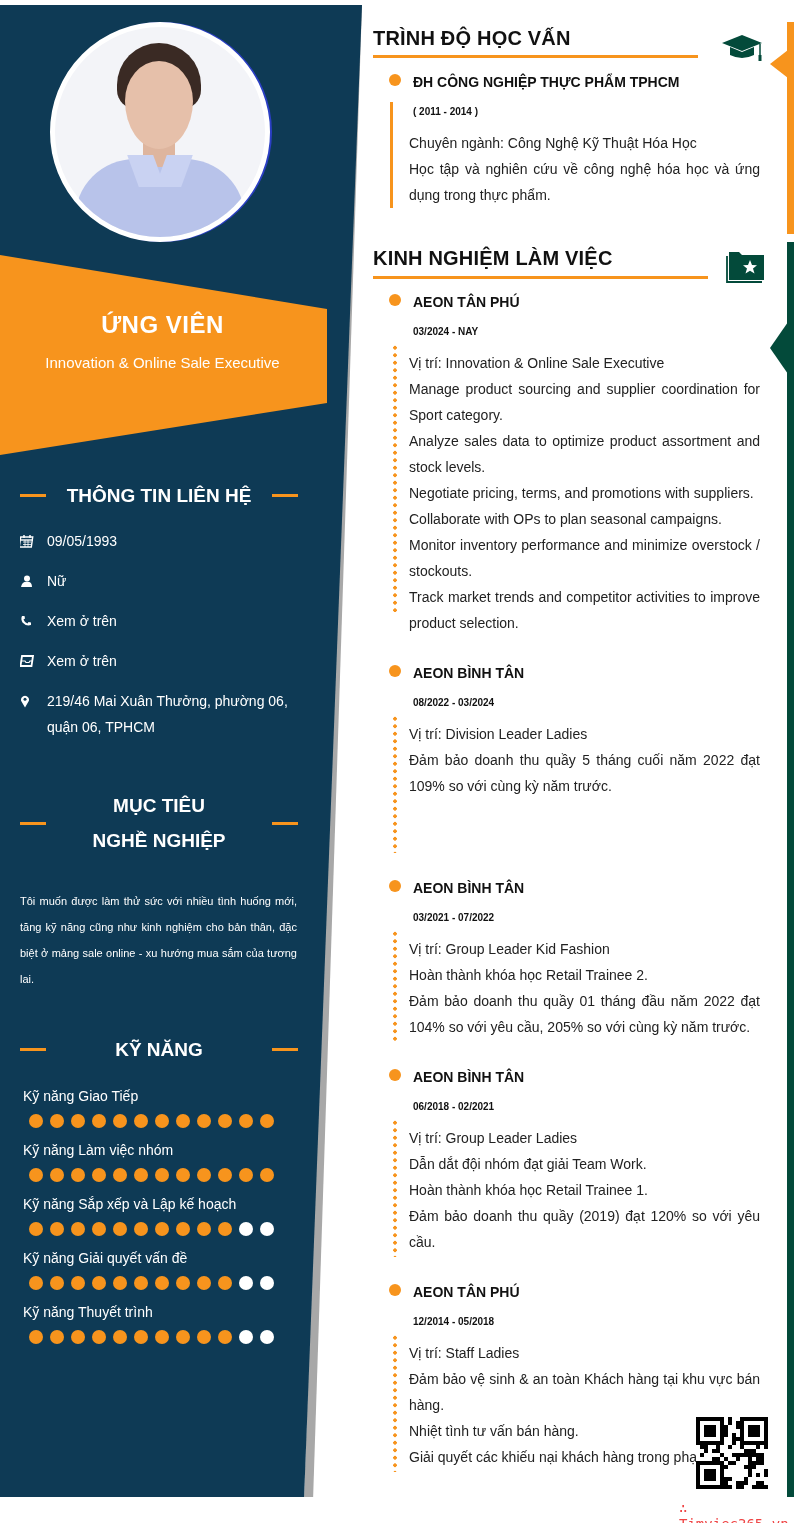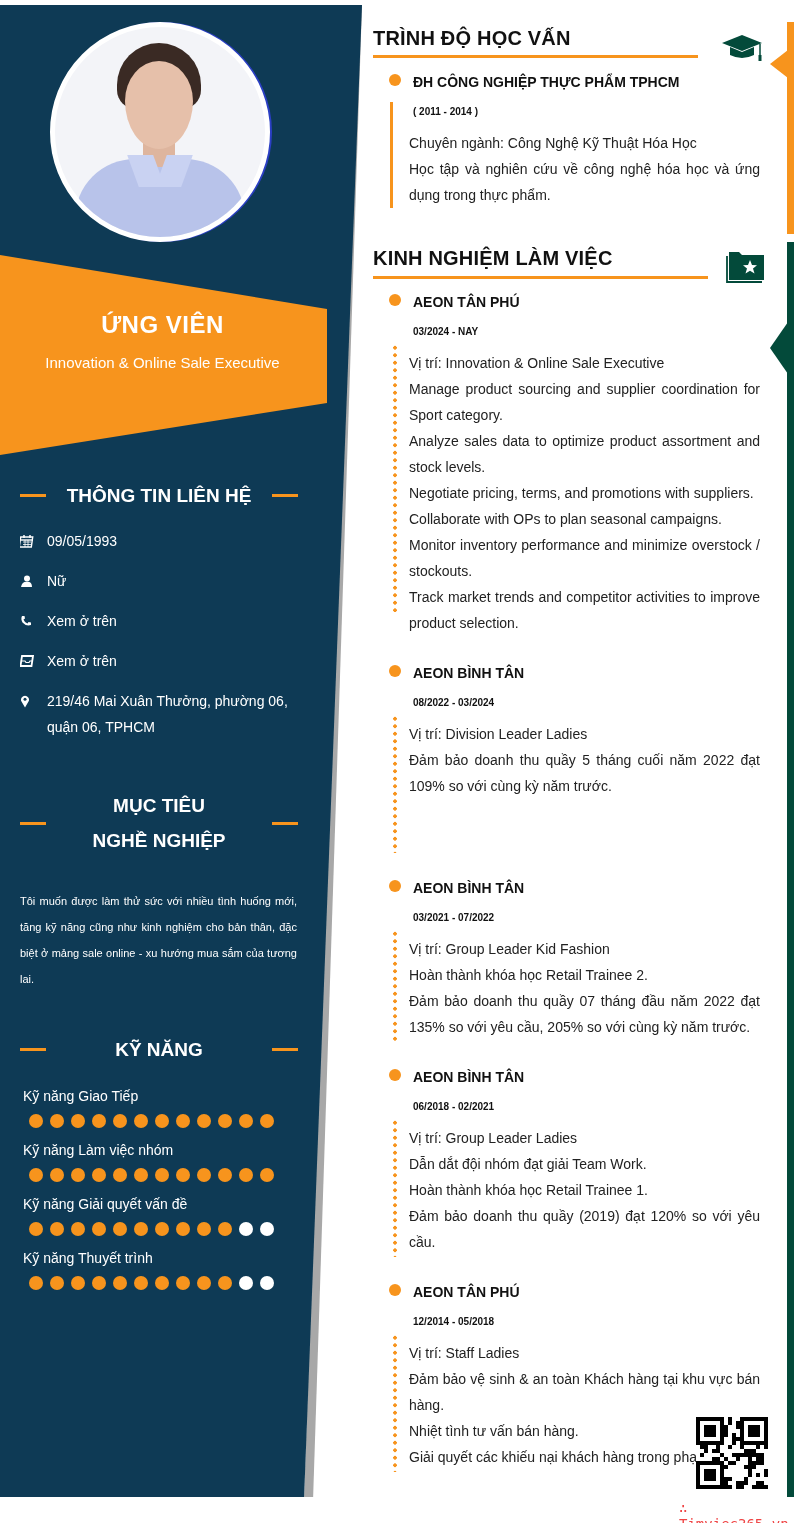--- a/index.html
+++ b/index.html
@@ -226,20 +226,37 @@
         <span class="dot on"></span>
         <span class="dot on"></span>
         <span class="dot on"></span>
         <span class="dot on"></span>
         <span class="dot on"></span>
         <span class="dot on"></span>
         <span class="dot on"></span>
         <span class="dot on"></span>
         <span class="dot on"></span>
         <span class="dot on"></span>
+      </div>
+    </div>
+    <div class="skill">
+      <div class="skill-label">Kỹ năng Sắp xếp và Lập kế hoạch</div>
+      <div class="skill-dots">
+        <span class="dot on"></span>
+        <span class="dot on"></span>
+        <span class="dot on"></span>
+        <span class="dot on"></span>
+        <span class="dot on"></span>
+        <span class="dot on"></span>
+        <span class="dot on"></span>
+        <span class="dot on"></span>
+        <span class="dot on"></span>
+        <span class="dot on"></span>
+        <span class="dot off"></span>
+        <span class="dot off"></span>
       </div>
     </div>
     <div class="skill">
       <div class="skill-label">Kỹ năng Giải quyết vấn đề</div>
       <div class="skill-dots">
         <span class="dot on"></span>
         <span class="dot on"></span>
         <span class="dot on"></span>
         <span class="dot on"></span>
         <span class="dot on"></span>
@@ -335,21 +352,21 @@
       </div>
     </div>
     <div class="entry" style="top: 873px;">
       <span class="bullet"></span>
       <div class="org">AEON BÌNH TÂN</div>
       <div class="period">03/2021 - 07/2022</div>
       <div class="body">
         <span class="dotted-line" style="height: 112px; top: -6px;"></span>
         <p>Vị trí: Group Leader Kid Fashion</p>
         <p>Hoàn thành khóa học Retail Trainee 2.</p>
-        <p>Đảm bảo doanh thu quầy 07 tháng đầu năm 2022 đạt 135% so với yêu cầu, 205% so với cùng kỳ năm trước.</p>
+        <p>Đảm bảo doanh thu quầy 01 tháng đầu năm 2022 đạt 104% so với yêu cầu, 205% so với cùng kỳ năm trước.</p>
       </div>
     </div>
     <div class="entry" style="top: 1062px;">
       <span class="bullet"></span>
       <div class="org">AEON BÌNH TÂN</div>
       <div class="period">06/2018 - 02/2021</div>
       <div class="body">
         <span class="dotted-line" style="height: 138px; top: -6px;"></span>
         <p>Vị trí: Group Leader Ladies</p>
         <p>Dẫn dắt đội nhóm đạt giải Team Work.</p>

